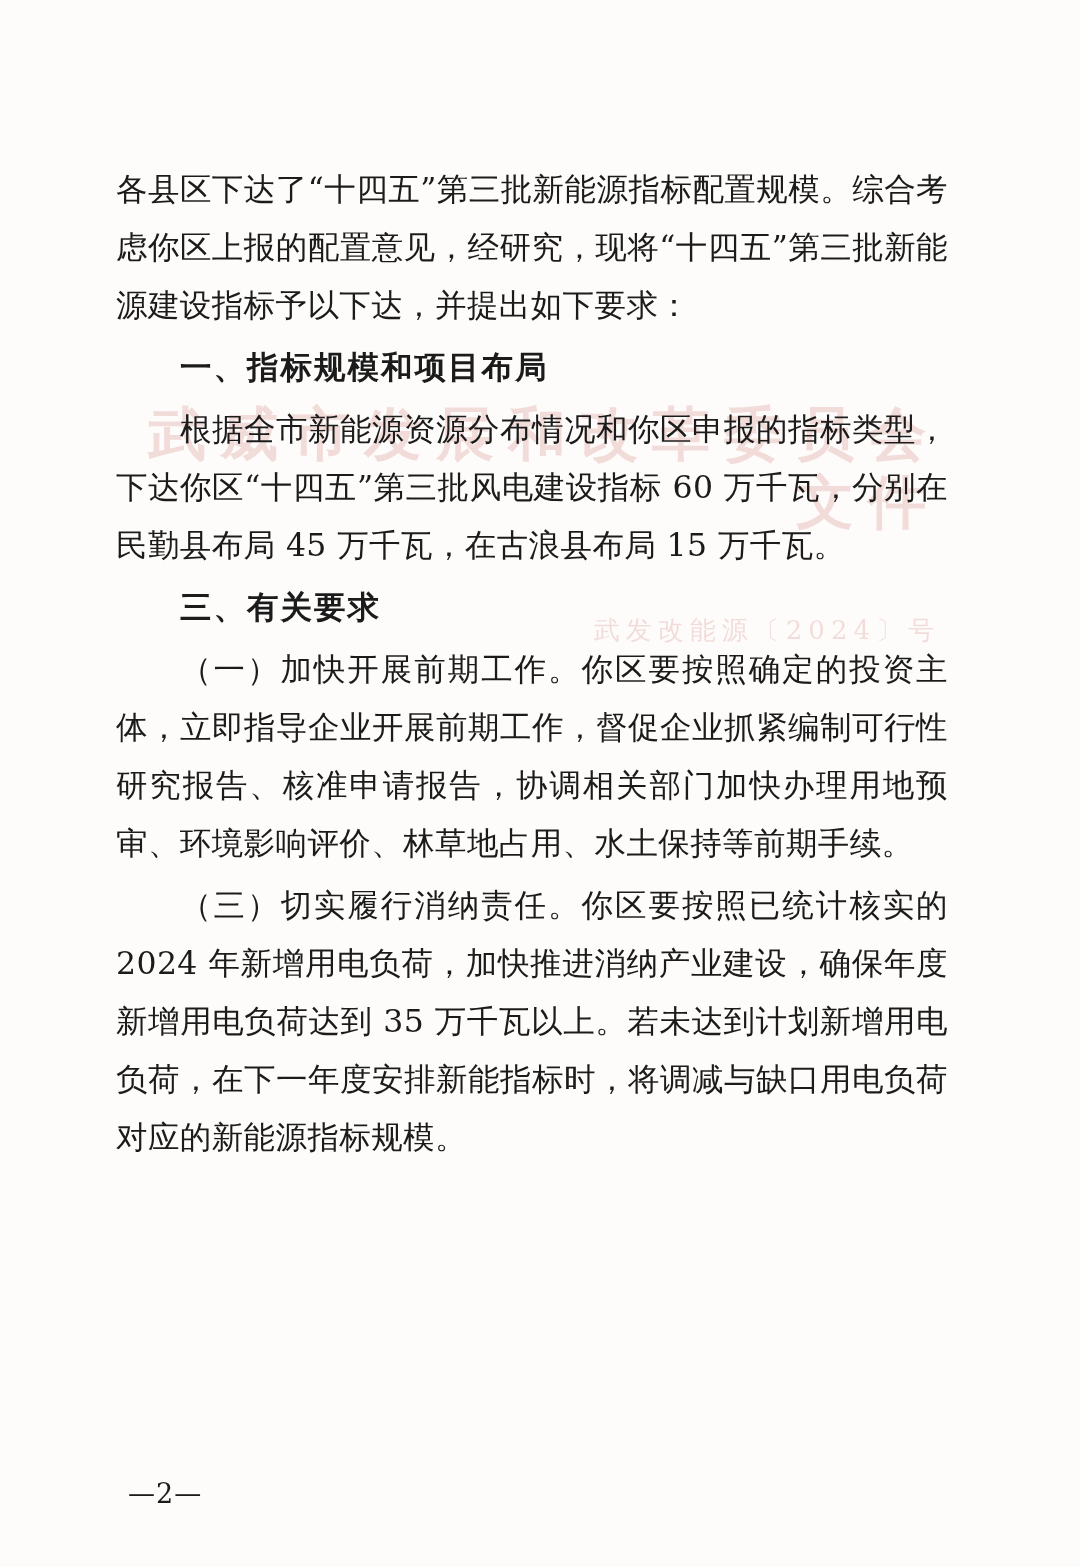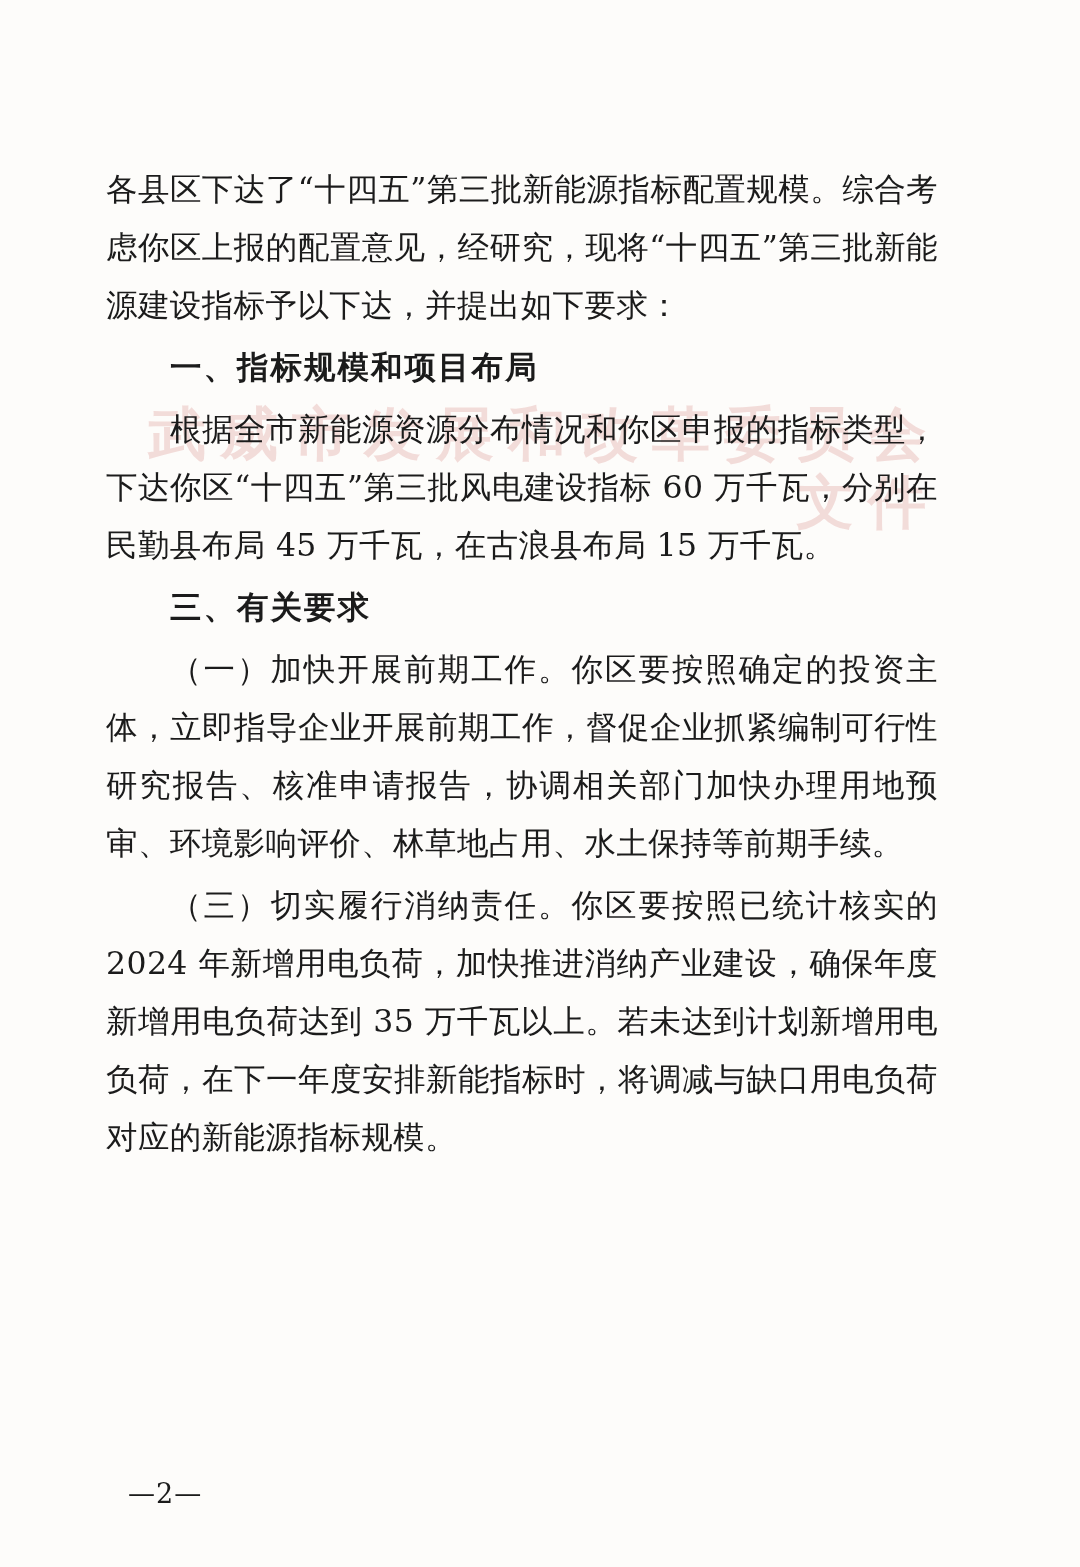--- a/index.html
+++ b/index.html
@@ -35,21 +35,21 @@
     filter: blur(0.4px);
   }
   .watermark .wm-sub {
     font-size: 26px;
     letter-spacing: 6px;
     font-weight: normal;
     margin-top: 60px;
   }
   .content {
     position: absolute;
-    left: 106px;
+    left: 116px;
     top: 160px;
     width: 832px;
   }
   p {
     margin: 0 0 4px 0;
     font-size: 31.5px;
     line-height: 58px;
     text-align: justify;
     text-justify: inter-ideograph;
     letter-spacing: 0.4px;
@@ -70,20 +70,21 @@
     letter-spacing: 1px;
   }
 </style>
 </head>
 <body>
 
 <div class="page">
 
   <div class="watermark">
     <div>武威市发展和改革委员会文件</div>
+    <div class="wm-sub">武发改能源〔2024〕号</div>
   </div>
 
   <div class="content">
     <p>各县区下达了“十四五”第三批新能源指标配置规模。综合考虑你区上报的配置意见，经研究，现将“十四五”第三批新能源建设指标予以下达，并提出如下要求：</p>
     <p class="heading">一、指标规模和项目布局</p>
     <p class="indent">根据全市新能源资源分布情况和你区申报的指标类型，下达你区“十四五”第三批风电建设指标 60 万千瓦，分别在民勤县布局 45 万千瓦，在古浪县布局 15 万千瓦。</p>
     <p class="heading">三、有关要求</p>
     <p class="indent">（一）加快开展前期工作。你区要按照确定的投资主体，立即指导企业开展前期工作，督促企业抓紧编制可行性研究报告、核准申请报告，协调相关部门加快办理用地预审、环境影响评价、林草地占用、水土保持等前期手续。</p>
     <p class="indent">（三）切实履行消纳责任。你区要按照已统计核实的 2024 年新增用电负荷，加快推进消纳产业建设，确保年度新增用电负荷达到 35 万千瓦以上。若未达到计划新增用电负荷，在下一年度安排新能指标时，将调减与缺口用电负荷对应的新能源指标规模。</p>
   </div>

